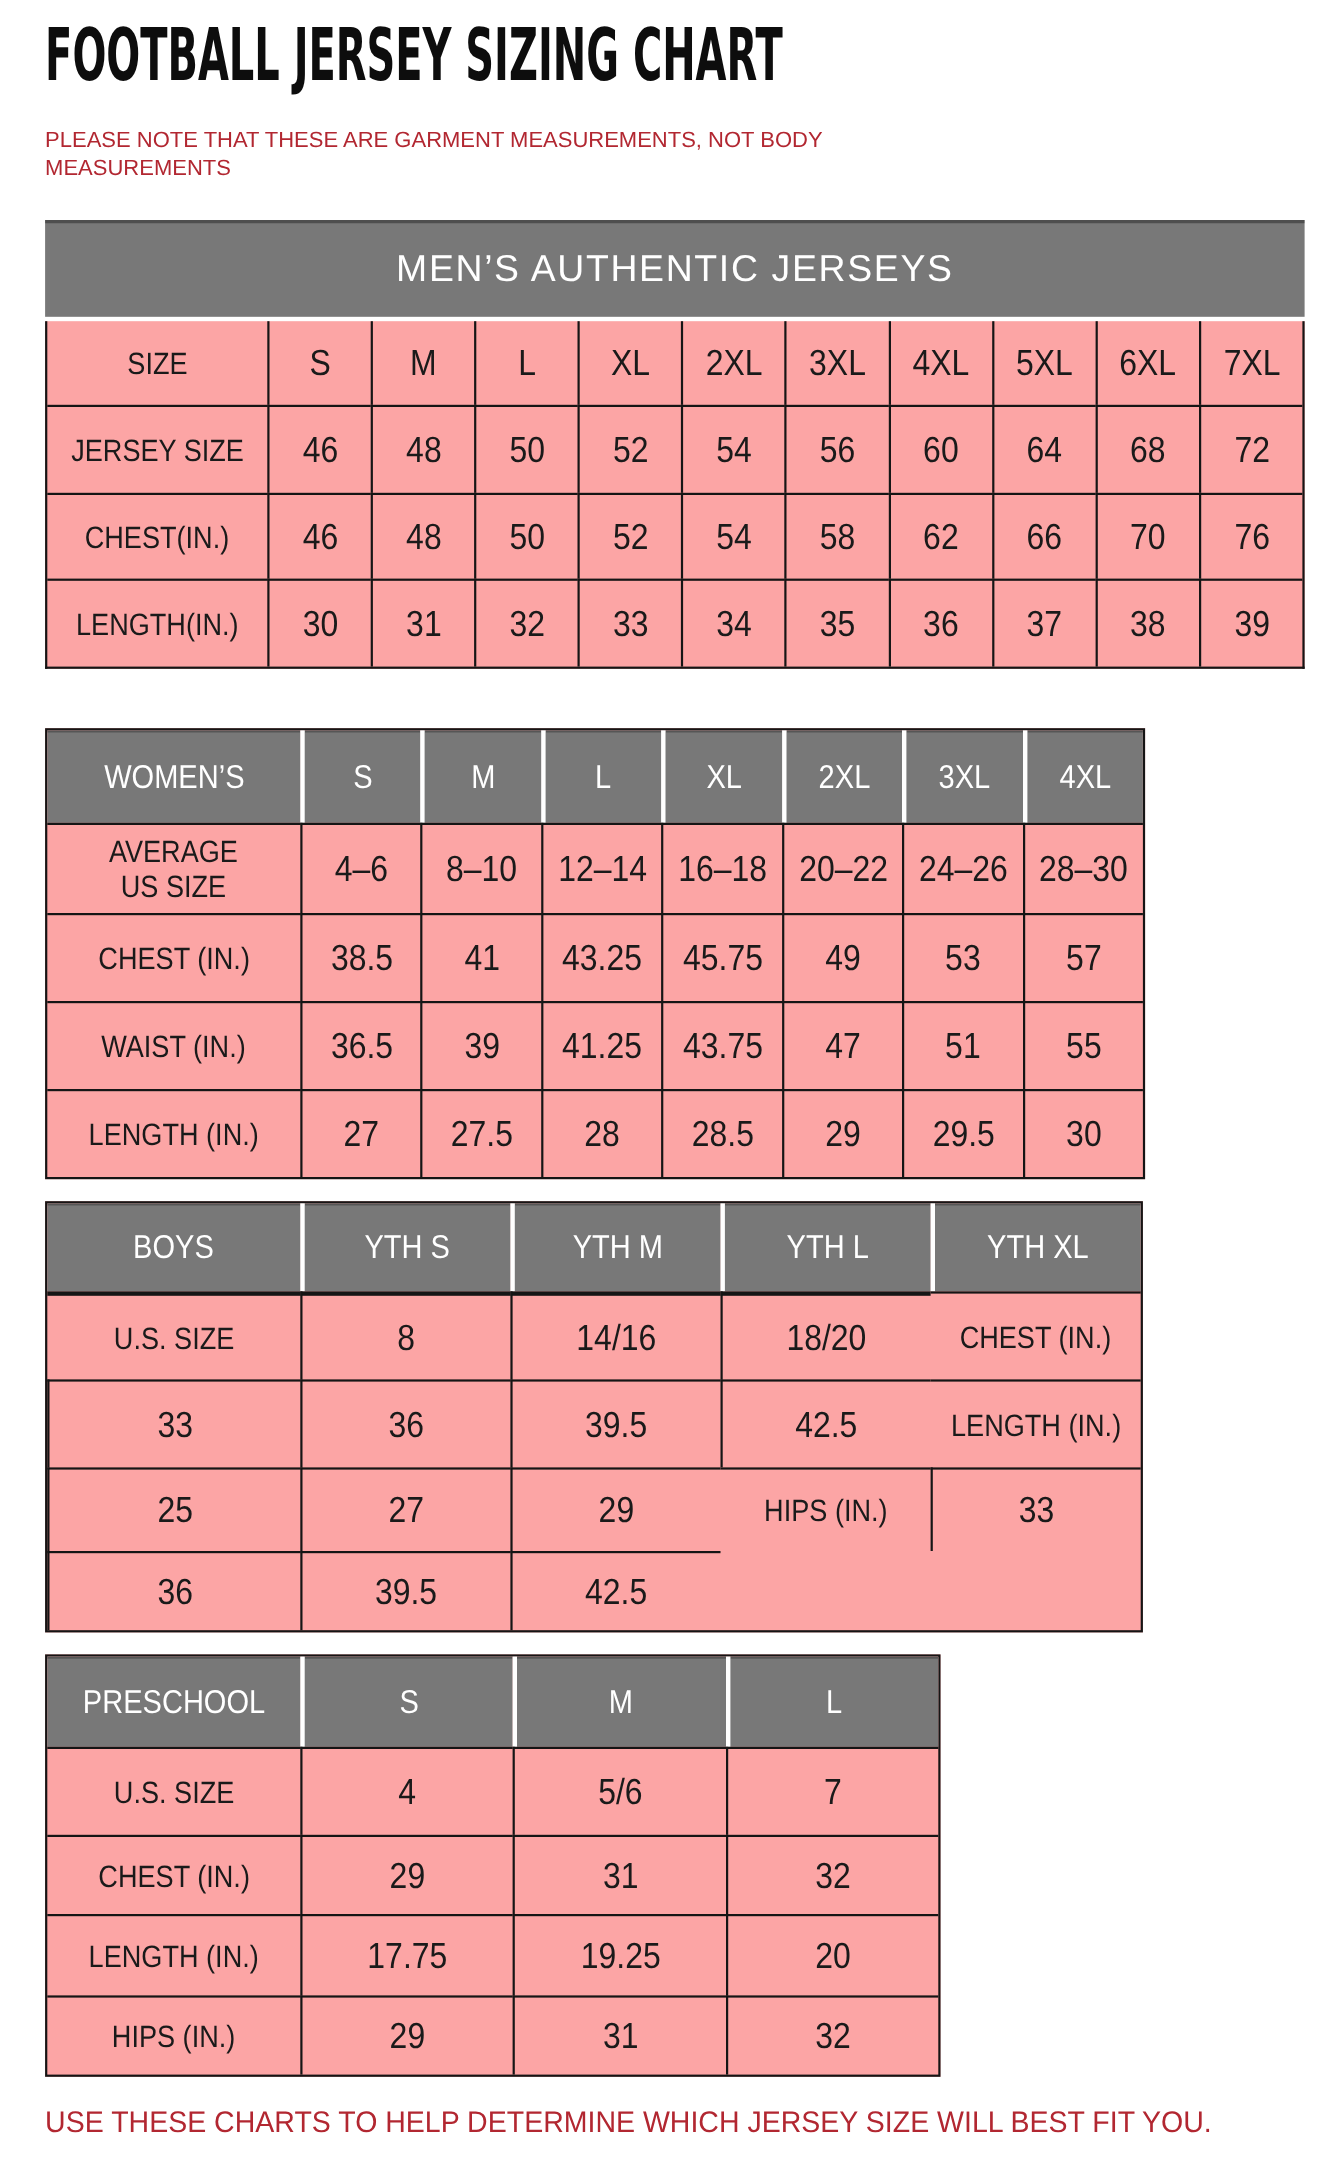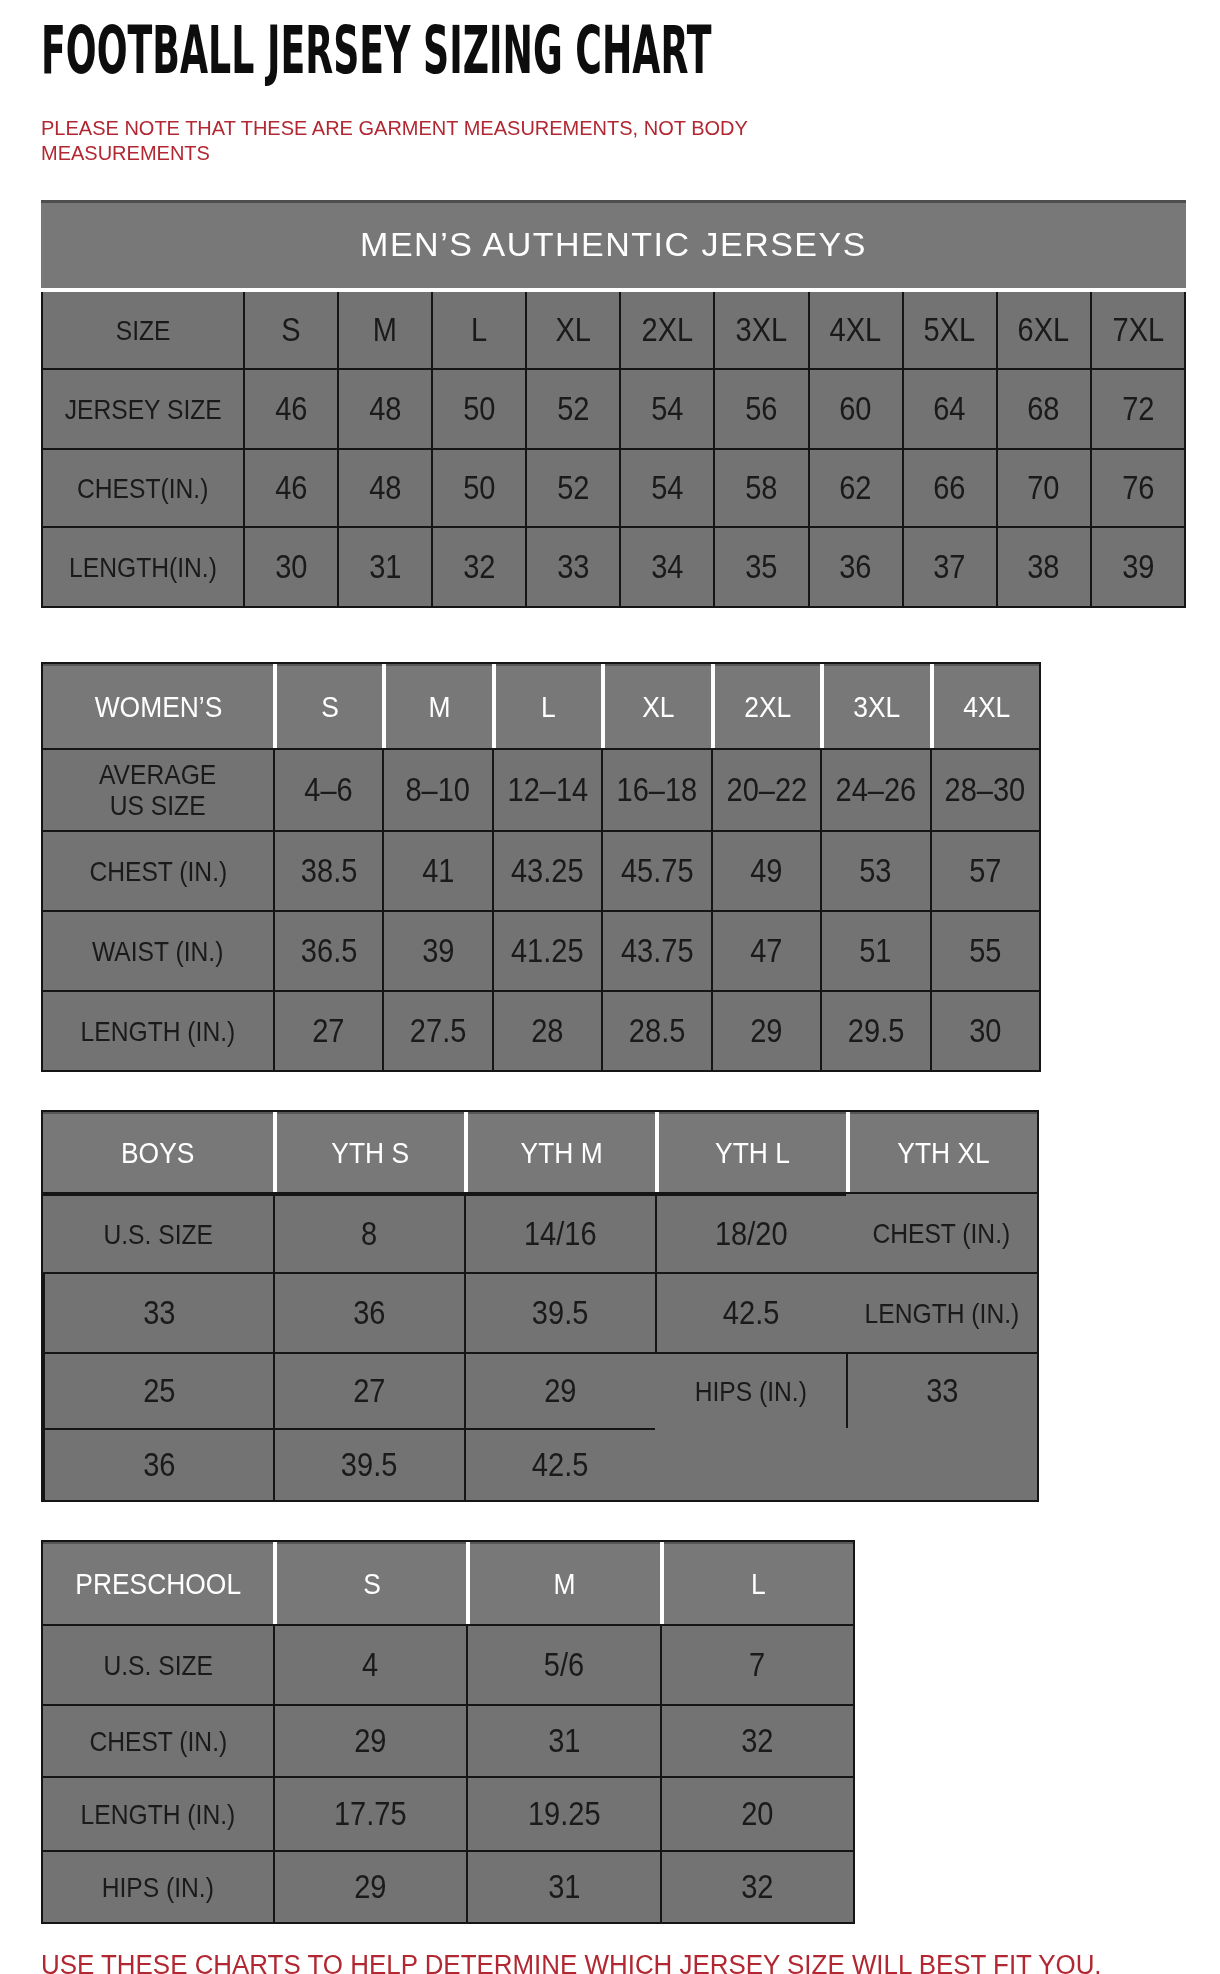--- a/index.html
+++ b/index.html
@@ -46,21 +46,21 @@
     box-shadow:inset 0 3px 0 rgba(0,0,0,0.35);
     display:flex;
     align-items:center;
     justify-content:center;
     color:var(--hdrtext);
     font-size:34px;
     letter-spacing:1.5px;
   }
   .grid{
     display:grid;
-    background:#737373;
+    background:#fca5a5;
     border:2px solid var(--line);
   }
   .g-mens{
     margin-top:4px;
     border-top:none;
     width:1145px;
     grid-template-columns:200px repeat(10,1fr);
     grid-template-rows:76px 80px 78px 80px;
   }
   .g-womens{
@@ -100,21 +100,21 @@
   .g-boys .cell.first-row{border-top:4px solid var(--line);}
   .t{
     display:inline-block;
     transform:scaleX(0.88);
     white-space:pre-line;
     line-height:1.12;
   }
   .cell.hdr .t{font-size:30px;}
   .cell.label .t{font-size:28px;}
   .cell.val .t{font-size:33px;}
-  .tbl{margin-top:38px;}
+  .tbl{margin-top:20px;}
   .tbl-womens{margin-top:54px;}
   .footer-note{
     margin-top:26px;
     color:var(--red);
     font-size:27px;
     font-weight:500;
     white-space:nowrap;
     transform:scaleX(0.96);
     transform-origin:left center;
   }

